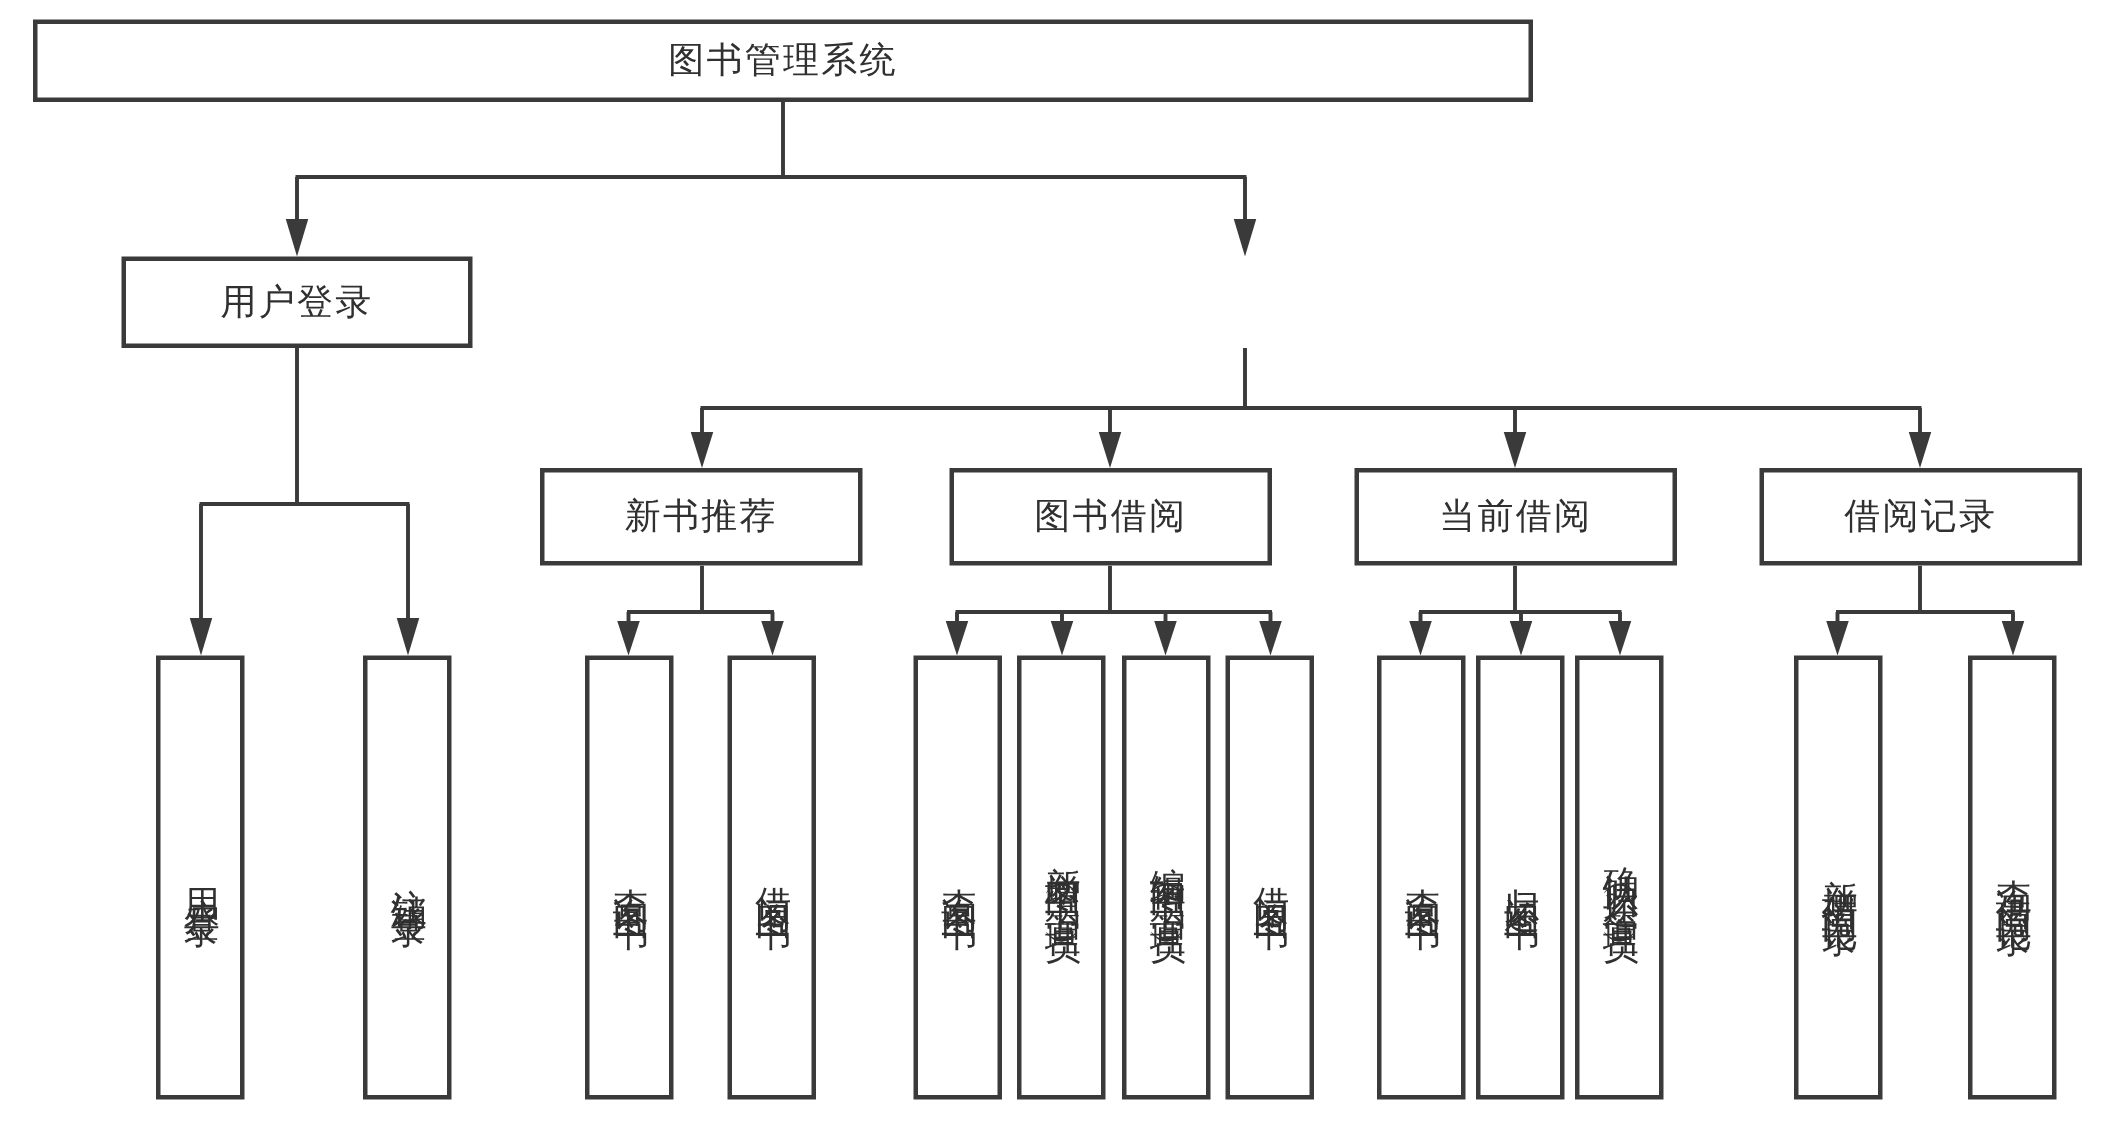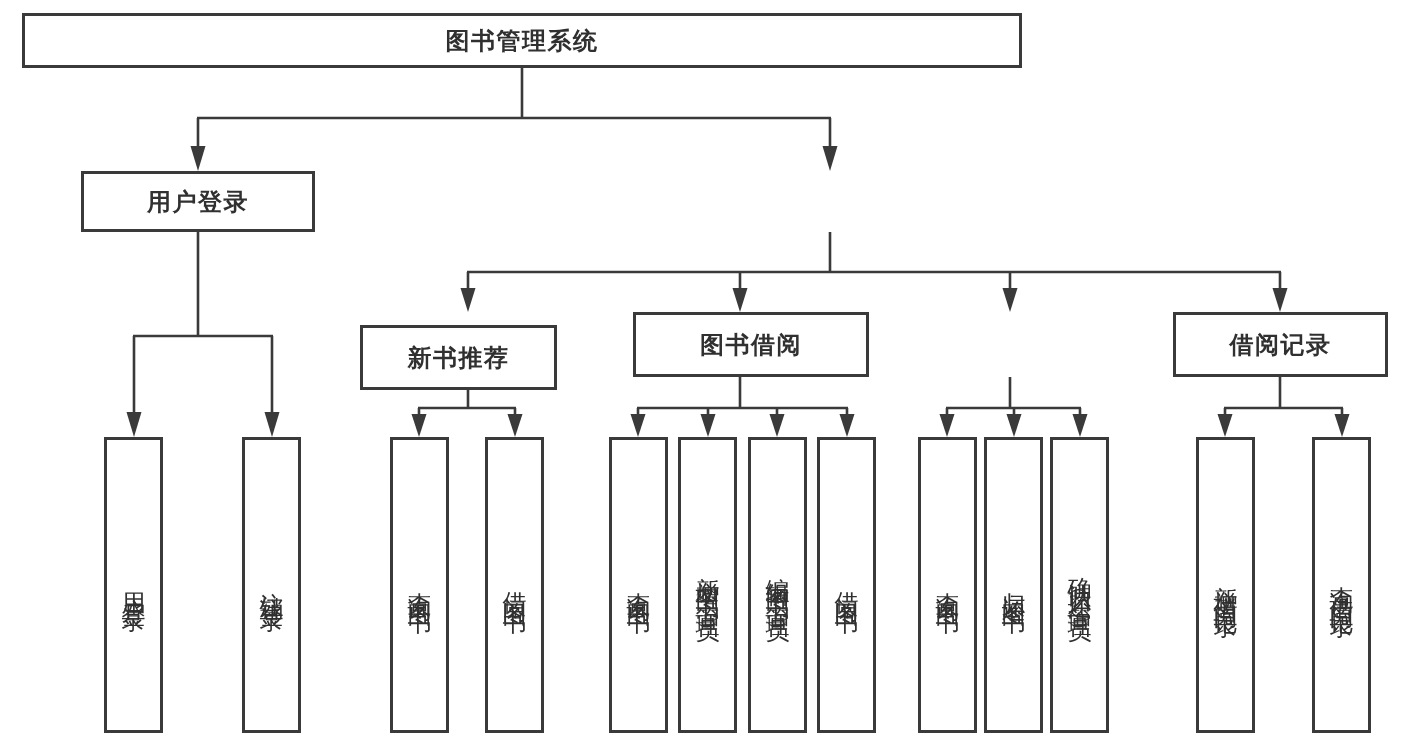--- a/index.html
+++ b/index.html
@@ -45,21 +45,20 @@
     justify-content: center;
     z-index: 2;
     color: var(--text);
   }
   .box .h-label {
     font-size: 24px;
     letter-spacing: 1.5px;
     color: var(--text);
     white-space: nowrap;
     line-height: 1;
-    font-weight: bold;
   }
   .leaf {
     top: 437px;
     height: 296px;
     width: 59px;
   }
   .leaf .v-label {
     writing-mode: vertical-rl;
     text-orientation: mixed;
     font-size: 24px;
@@ -135,25 +134,28 @@
   </svg>
 
   <div class="box" style="left:22px; top:13px; width:1000px; height:55px;">
     <span class="h-label">图书管理系统</span>
   </div>
 
   <div class="box" style="left:81px; top:171px; width:234px; height:61px;">
     <span class="h-label">用户登录</span>
   </div>
 
-  <div class="box" style="left:360px; top:312px; width:197px; height:65px;margin-top:13px;">
+  <div class="box" style="left:360px; top:312px; width:215px; height:65px;">
     <span class="h-label">新书推荐</span>
   </div>
-  <div class="box" style="left:633px; top:312px; width:236px; height:65px;">
+  <div class="box" style="left:633px; top:312px; width:215px; height:65px;">
     <span class="h-label">图书借阅</span>
+  </div>
+  <div class="box" style="left:903px; top:312px; width:215px; height:65px;">
+    <span class="h-label">当前借阅</span>
   </div>
   <div class="box" style="left:1173px; top:312px; width:215px; height:65px;">
     <span class="h-label">借阅记录</span>
   </div>
 
   <div class="box leaf" style="left:104px;">
     <span class="v-label">用户登录</span>
   </div>
   <div class="box leaf" style="left:242px;">
     <span class="v-label">注销登录</span>

